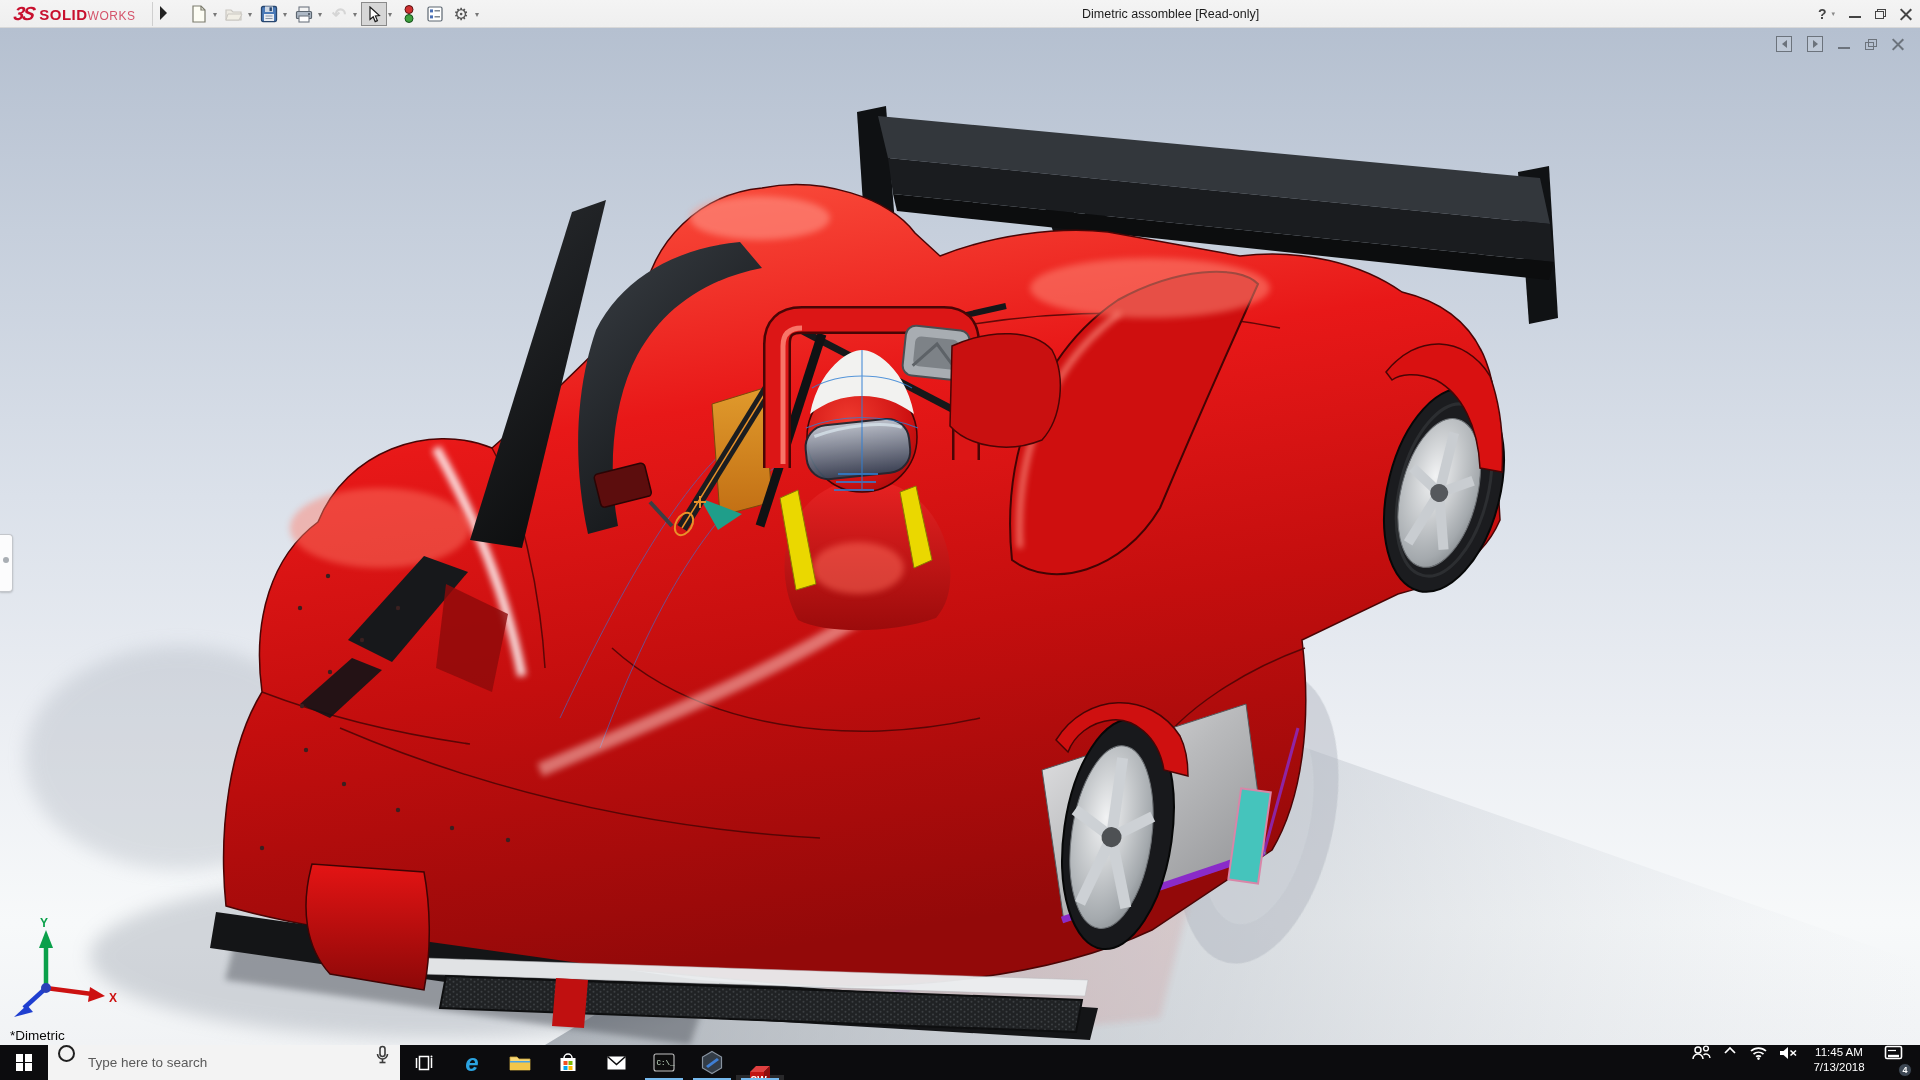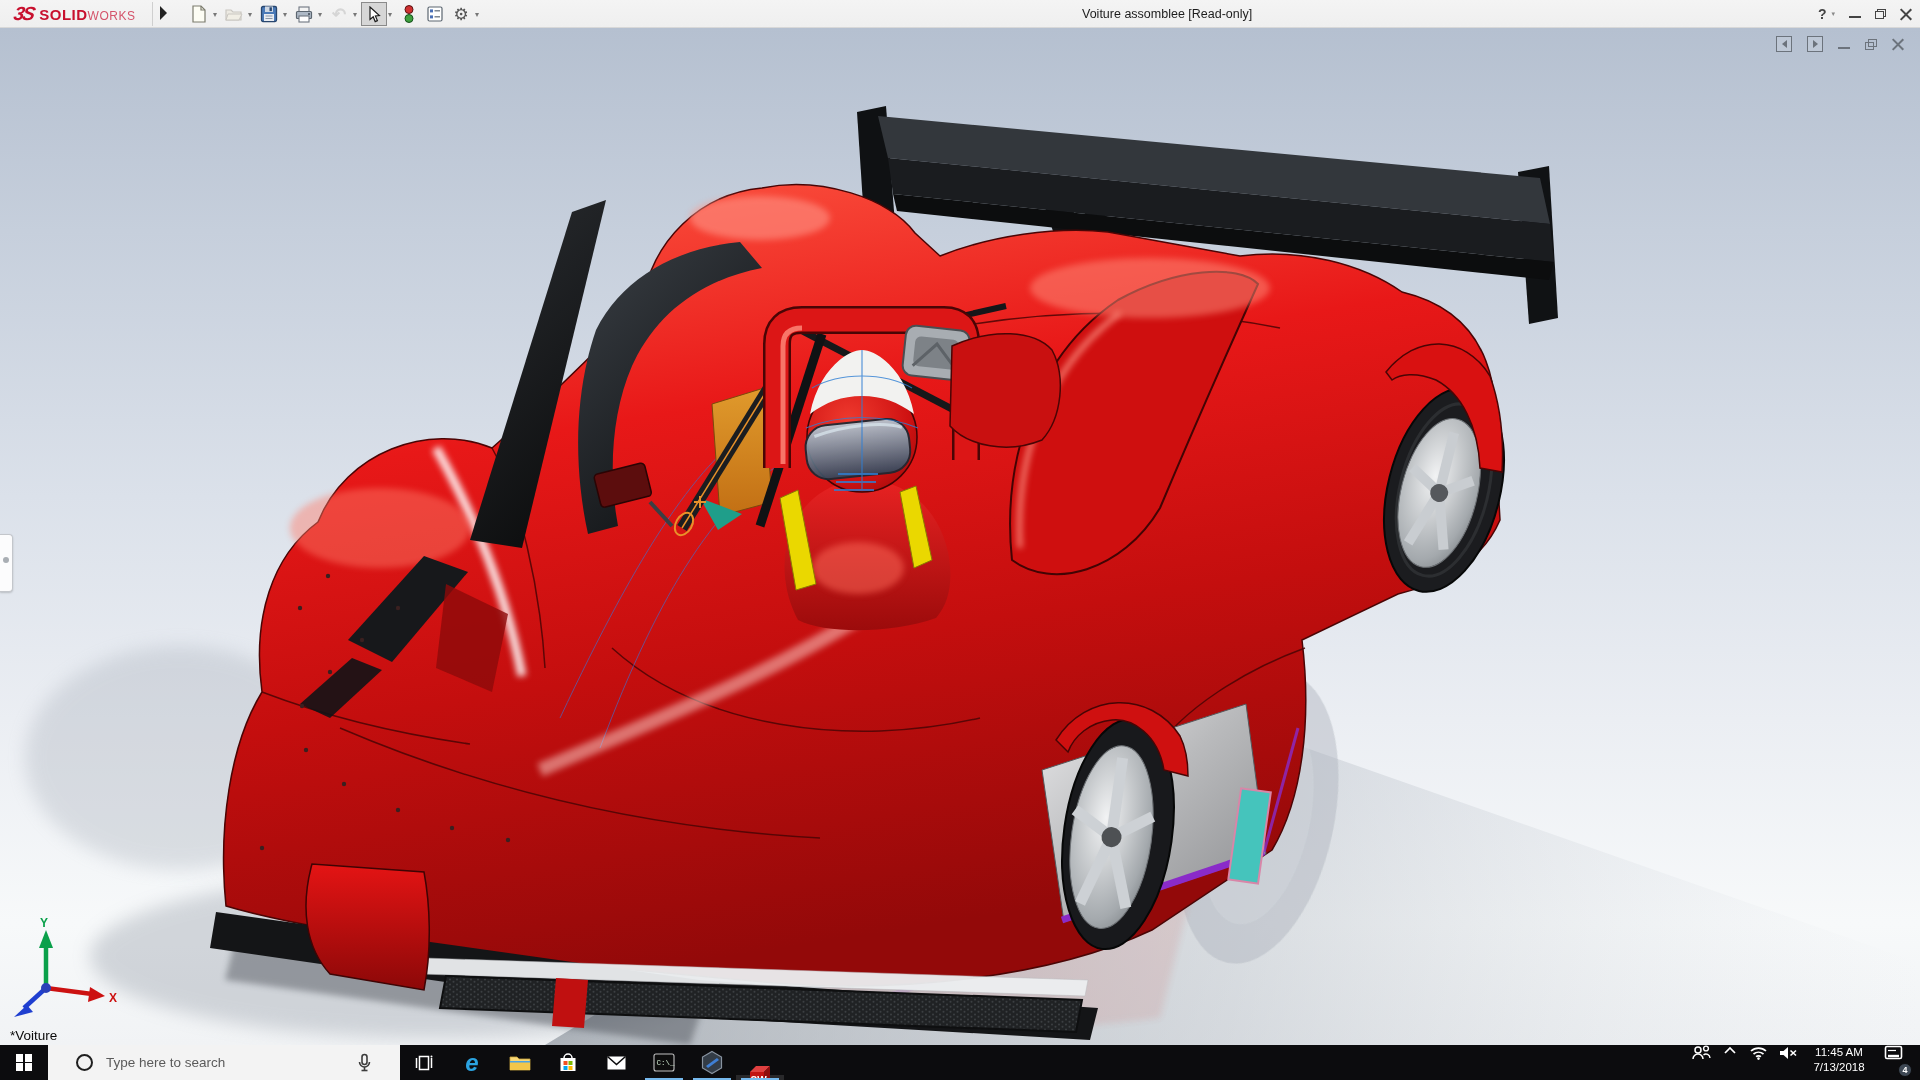--- a/index.html
+++ b/index.html
@@ -64,21 +64,21 @@
   .triad { position:absolute; left:6px; bottom:24px; }
   .viewlabel { position:absolute; left:10px; bottom:2px; font-size:13.5px; color:#0a0a0a; }
 
   
   .taskbar { position:absolute; left:0; bottom:0; width:1920px; height:35px; background:#0c0c0e; display:flex; align-items:stretch; z-index:50; }
   .tb-btn { width:48px; display:flex; align-items:center; justify-content:center; position:relative; flex:0 0 auto; }
   .tb-btn.running::after { content:""; position:absolute; left:5px; right:5px; bottom:0; height:2.5px; background:#76b9ed; }
   .tb-btn.active { background:rgba(255,255,255,.12);margin-top:30px; }
   .win-logo { display:grid; grid-template-columns:7.5px 7.5px; grid-template-rows:7.5px 7.5px; gap:1.6px; }
   .win-logo span { background:#fff; }
-  .searchbox { width:352px; background:#f3f3f3; display:flex; align-items:center; padding:0 28px; gap:11px; flex:0 0 auto; }
+  .searchbox { width:352px; background:#f3f3f3; display:flex; padding:0 10px; gap:11px; flex:0 0 auto; }
   .cortana-ring { width:17px; height:17px; border:2.4px solid #1f1f1f; border-radius:50%; flex:0 0 auto; }
   .searchbox input { flex:1; border:none; outline:none; background:transparent; font-family:"Liberation Sans",sans-serif;
     font-size:13.5px; color:#444; }
   .searchbox input::placeholder { color:#5a5a5a; opacity:1; }
   .edge-e { font-size:24px; font-weight:bold; color:#2ba3e0; font-style:italic; }
   .tray { margin-left:auto; display:flex; align-items:center; padding-right:10px; }
   .tray-btn { width:29px; height:35px; display:flex; justify-content:center; position:relative; }
   .clock { width:72px; text-align:center; color:#fff; font-size:11.5px; line-height:1.3; }
   .badge { position:absolute; right:-2px; bottom:3px; width:14px; height:14px; border-radius:50%; background:#3e4854;
     color:#fff; font-size:9px; font-weight:bold; display:flex; align-items:center; justify-content:center; border:1px solid #0c0c0e; }
@@ -154,21 +154,21 @@
         <line x1="7.5" y1="4.8" x2="13" y2="4.8" stroke="#6a7480" stroke-width="1.3"></line>
         <line x1="7.5" y1="10.8" x2="13" y2="10.8" stroke="#6a7480" stroke-width="1.3"></line>
       </svg>
     </div>
     <div class="tbtn">
       <span class="glyph" style="font-size:17px;">⚙</span>
     </div>
       <span class="caret">▾</span>
   </div>
 
-  <div class="wtitle">Voiture assomblee [Read-only]</div>
+  <div class="wtitle">Dimetric assomblee [Read-only]</div>
 
   <div class="winctl">
     <span class="help-q">?</span>
     <span class="tiny-caret">▾</span>
     <div>
         <div class="min-bar"></div>
       </div>
     <div class="restore-sq">
       <div class="b b1"></div>
         <div class="b b2"></div>
@@ -461,21 +461,21 @@
     <polygon points="40,14 33,32 47,32" fill="#0aa04a"></polygon>
     <text x="34" y="11" font-size="12" font-weight="bold" fill="#0aa04a">Y</text>
     <line x1="40" y1="72" x2="86" y2="78" stroke="#cc1111" stroke-width="4.5"></line>
     <polygon points="99,80 84,71 82,86" fill="#cc1111"></polygon>
     <text x="103" y="86" font-size="12" font-weight="bold" fill="#cc1111">X</text>
     <line x1="40" y1="72" x2="18" y2="92" stroke="#1f3fd0" stroke-width="4.5"></line>
     <polygon points="8,101 21,89 27,96" fill="#1f3fd0"></polygon>
     <circle cx="40" cy="72" r="5" fill="#2a3fb8"></circle>
   </svg>
 
-  <div class="viewlabel">*Voiture</div>
+  <div class="viewlabel">*Dimetric</div>
 </div>
 
 <div class="taskbar">
   <div class="tb-btn">
     <div class="win-logo">
         <span></span>
         <span></span>
         <span></span>
         <span></span>
       </div>

